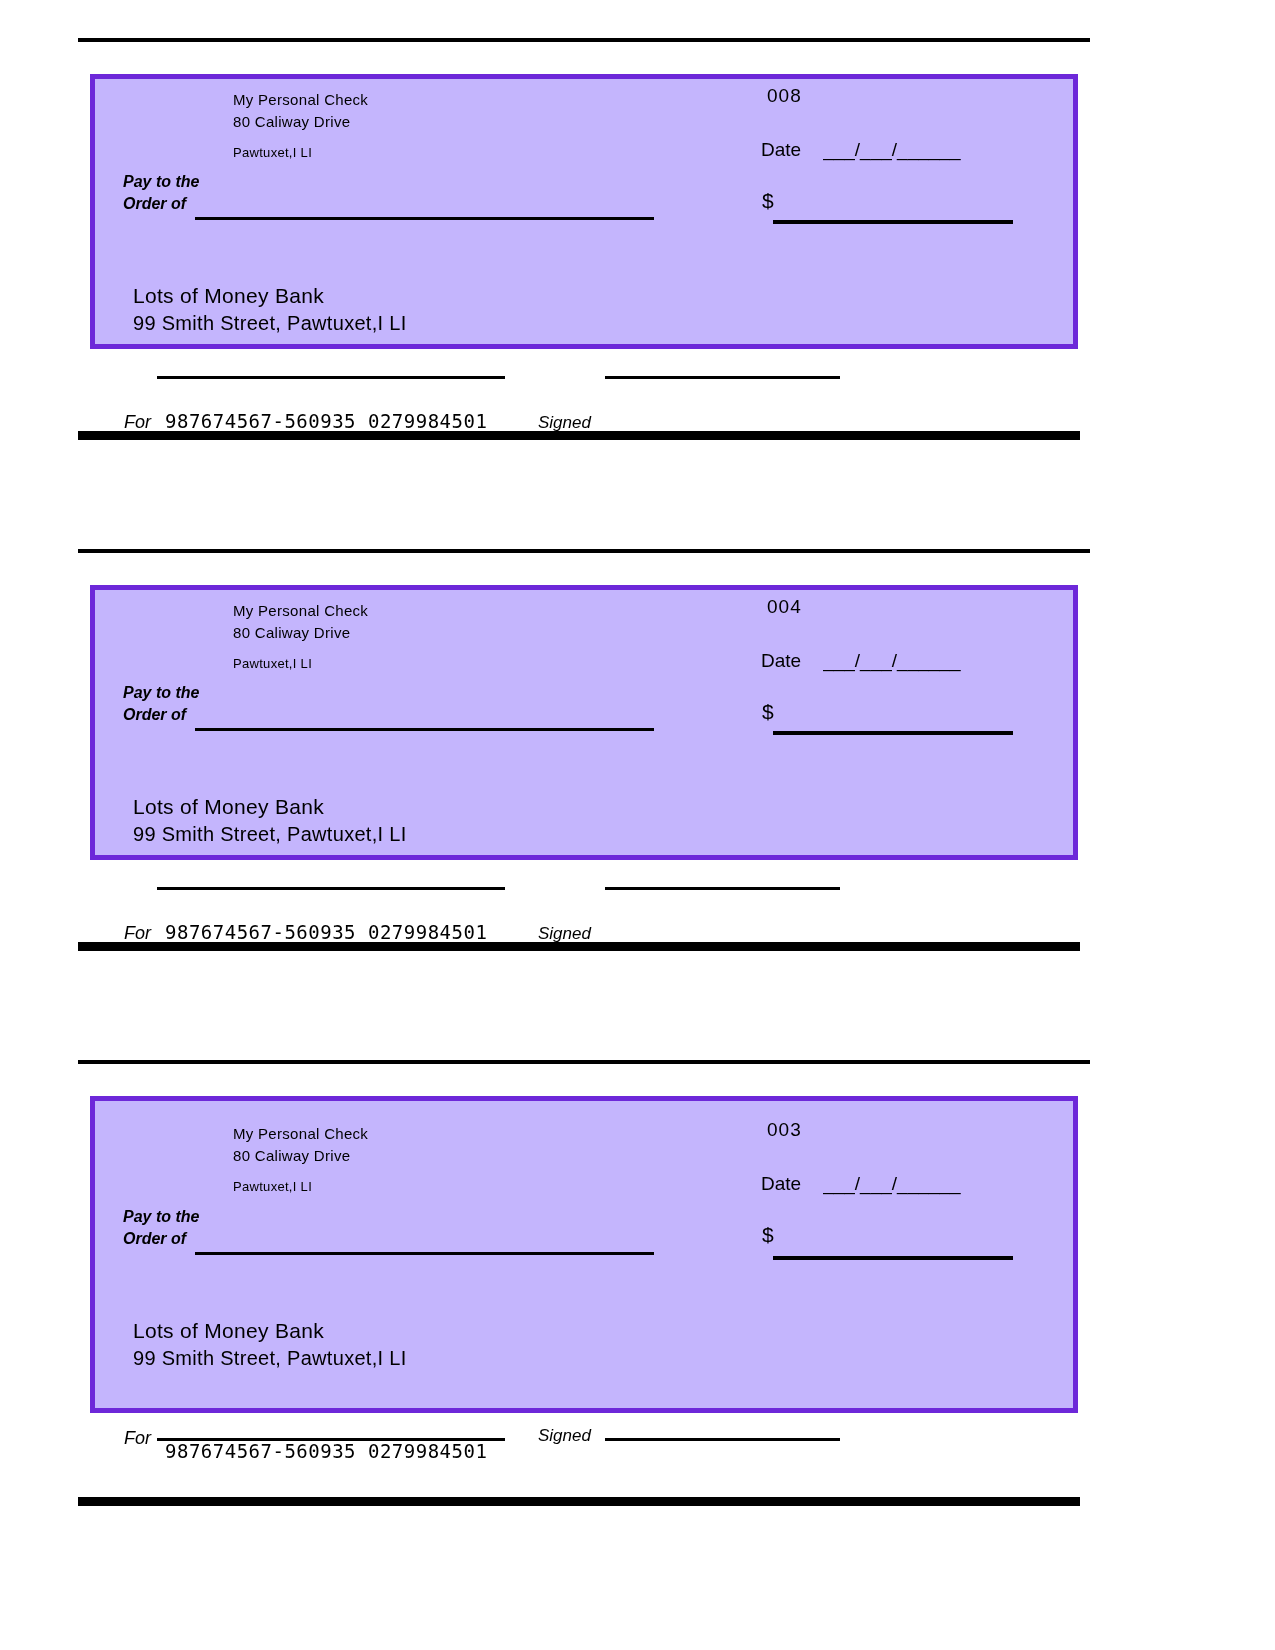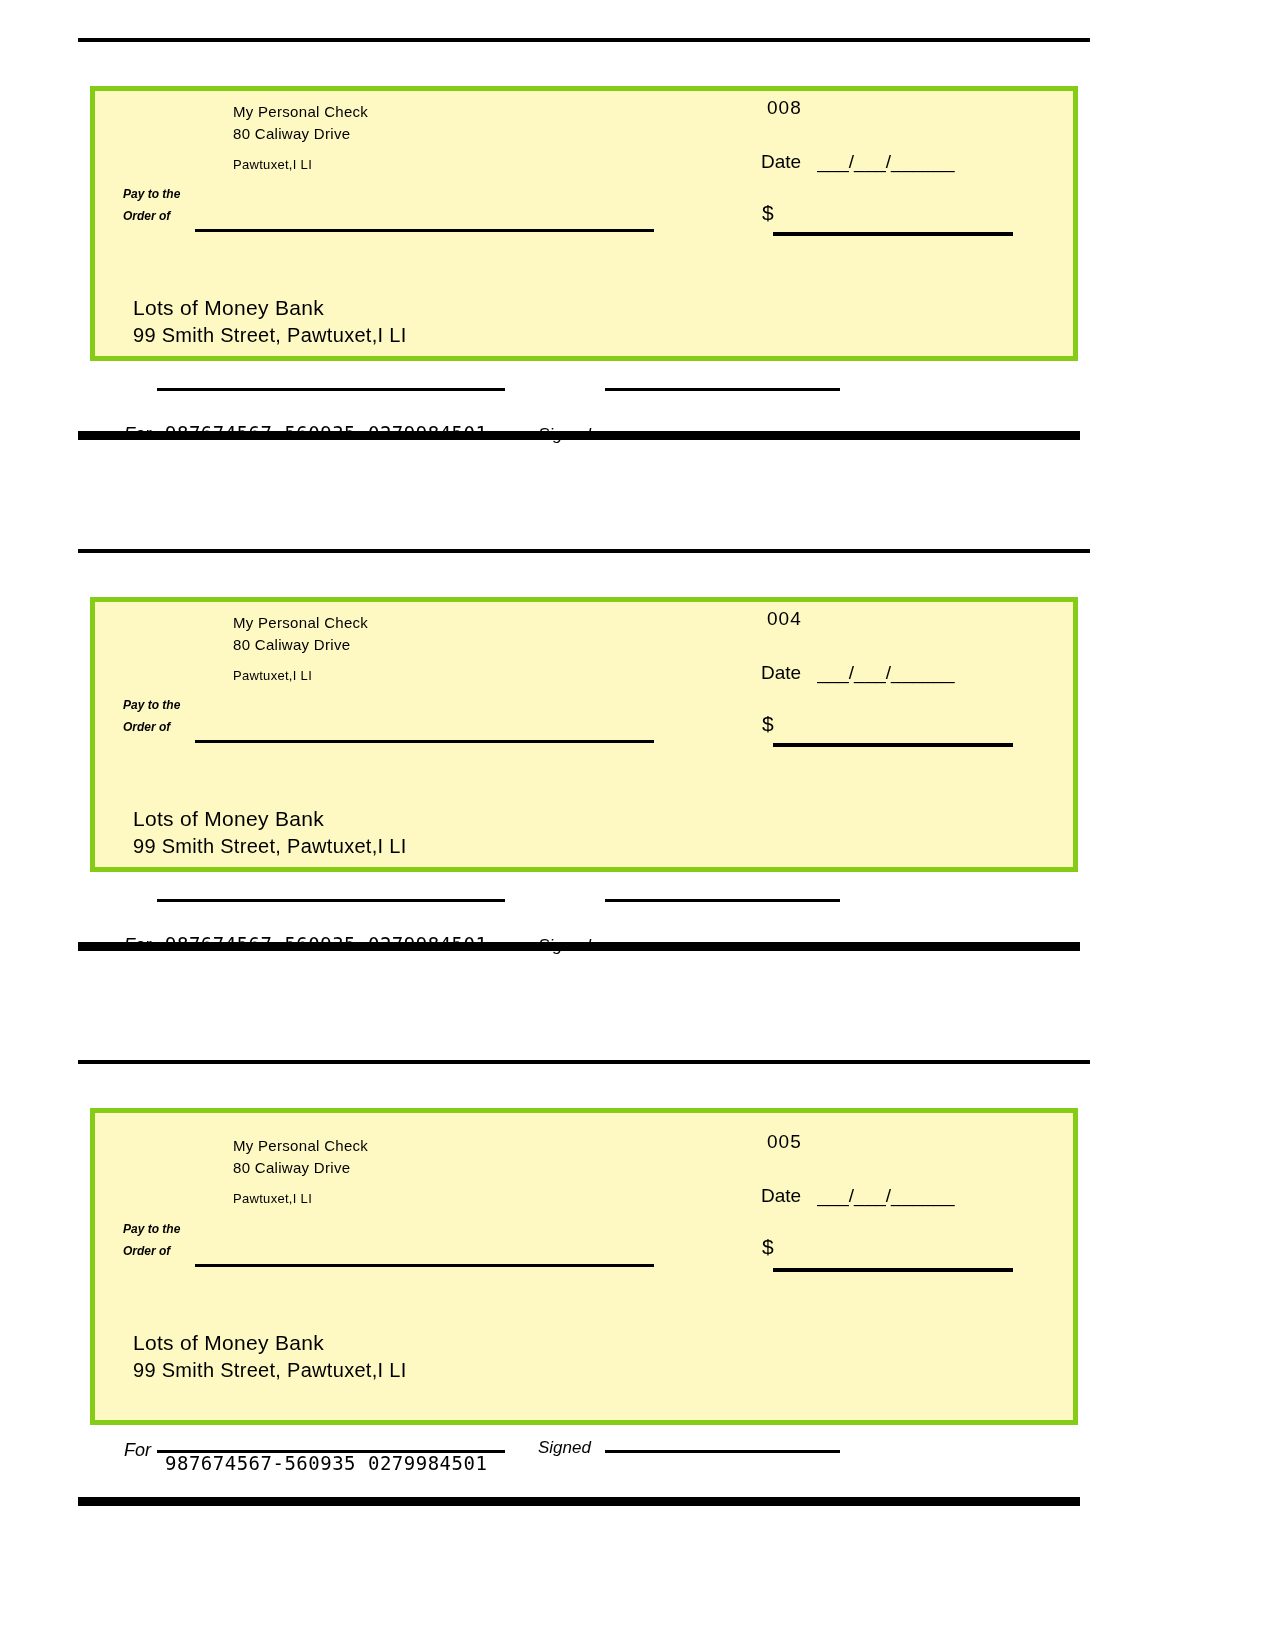--- a/index.html
+++ b/index.html
@@ -47,26 +47,26 @@
     left: 0;
     width: 1002px;
     height: 9px;
     background: #000;
   }
 
   
   .check {
     position: absolute;
     left: 12px;
-    top: 48px;
+    top: 36px;
     width: 988px;
     height: 275px;
-    border: 5px solid #84cc16;
+    border: 5px solid #6d28d9;
     box-sizing: border-box;
-    background: #fef9c3;
+    background: #c4b5fd;
   }
   .check.tall {
     height: 317px;
   }
 
   .check-inner {
     position: relative;
     width: 100%;
     height: 100%;
   }
@@ -103,31 +103,31 @@
     font-size: 19px;
     letter-spacing: 1px;
   }
   .date-row {
     position: absolute;
     left: 666px;
     top: 60px;
     font-size: 19px;
     white-space: nowrap;
   }
-  .date-label { margin-right: 16px; }
+  .date-label { margin-right: 22px; }
   .date-blank {
     display: inline-block;
     letter-spacing: 0px;
   }
 
   .pay-to {
     position: absolute;
     left: 28px;
     top: 92px;
-    font-size: 12px;
+    font-size: 16px;
     font-style: italic;
     font-weight: bold;
     line-height: 22px;
     white-space: nowrap;
   }
   .payee-line {
     position: absolute;
     left: 100px;
     top: 138px;
     width: 459px;
@@ -306,21 +306,21 @@
   </div>
 
   <div class="check-block c3">
     <div class="top-rule"></div>
     <div class="check tall">
       <div class="check-inner">
         <div class="payer-name">My Personal Check</div>
         <div class="payer-addr1">80 Caliway Drive</div>
         <div class="payer-addr2">Pawtuxet,I LI</div>
 
-        <div class="check-number">005</div>
+        <div class="check-number">003</div>
 
         <div class="date-row">
           <span class="date-label">Date</span><span class="date-blank">___/___/______</span>
         </div>
 
         <div class="pay-to">
           <span>Pay to the</span><br>
           <span>Order of</span>
         </div>
         <div class="payee-line"></div>

